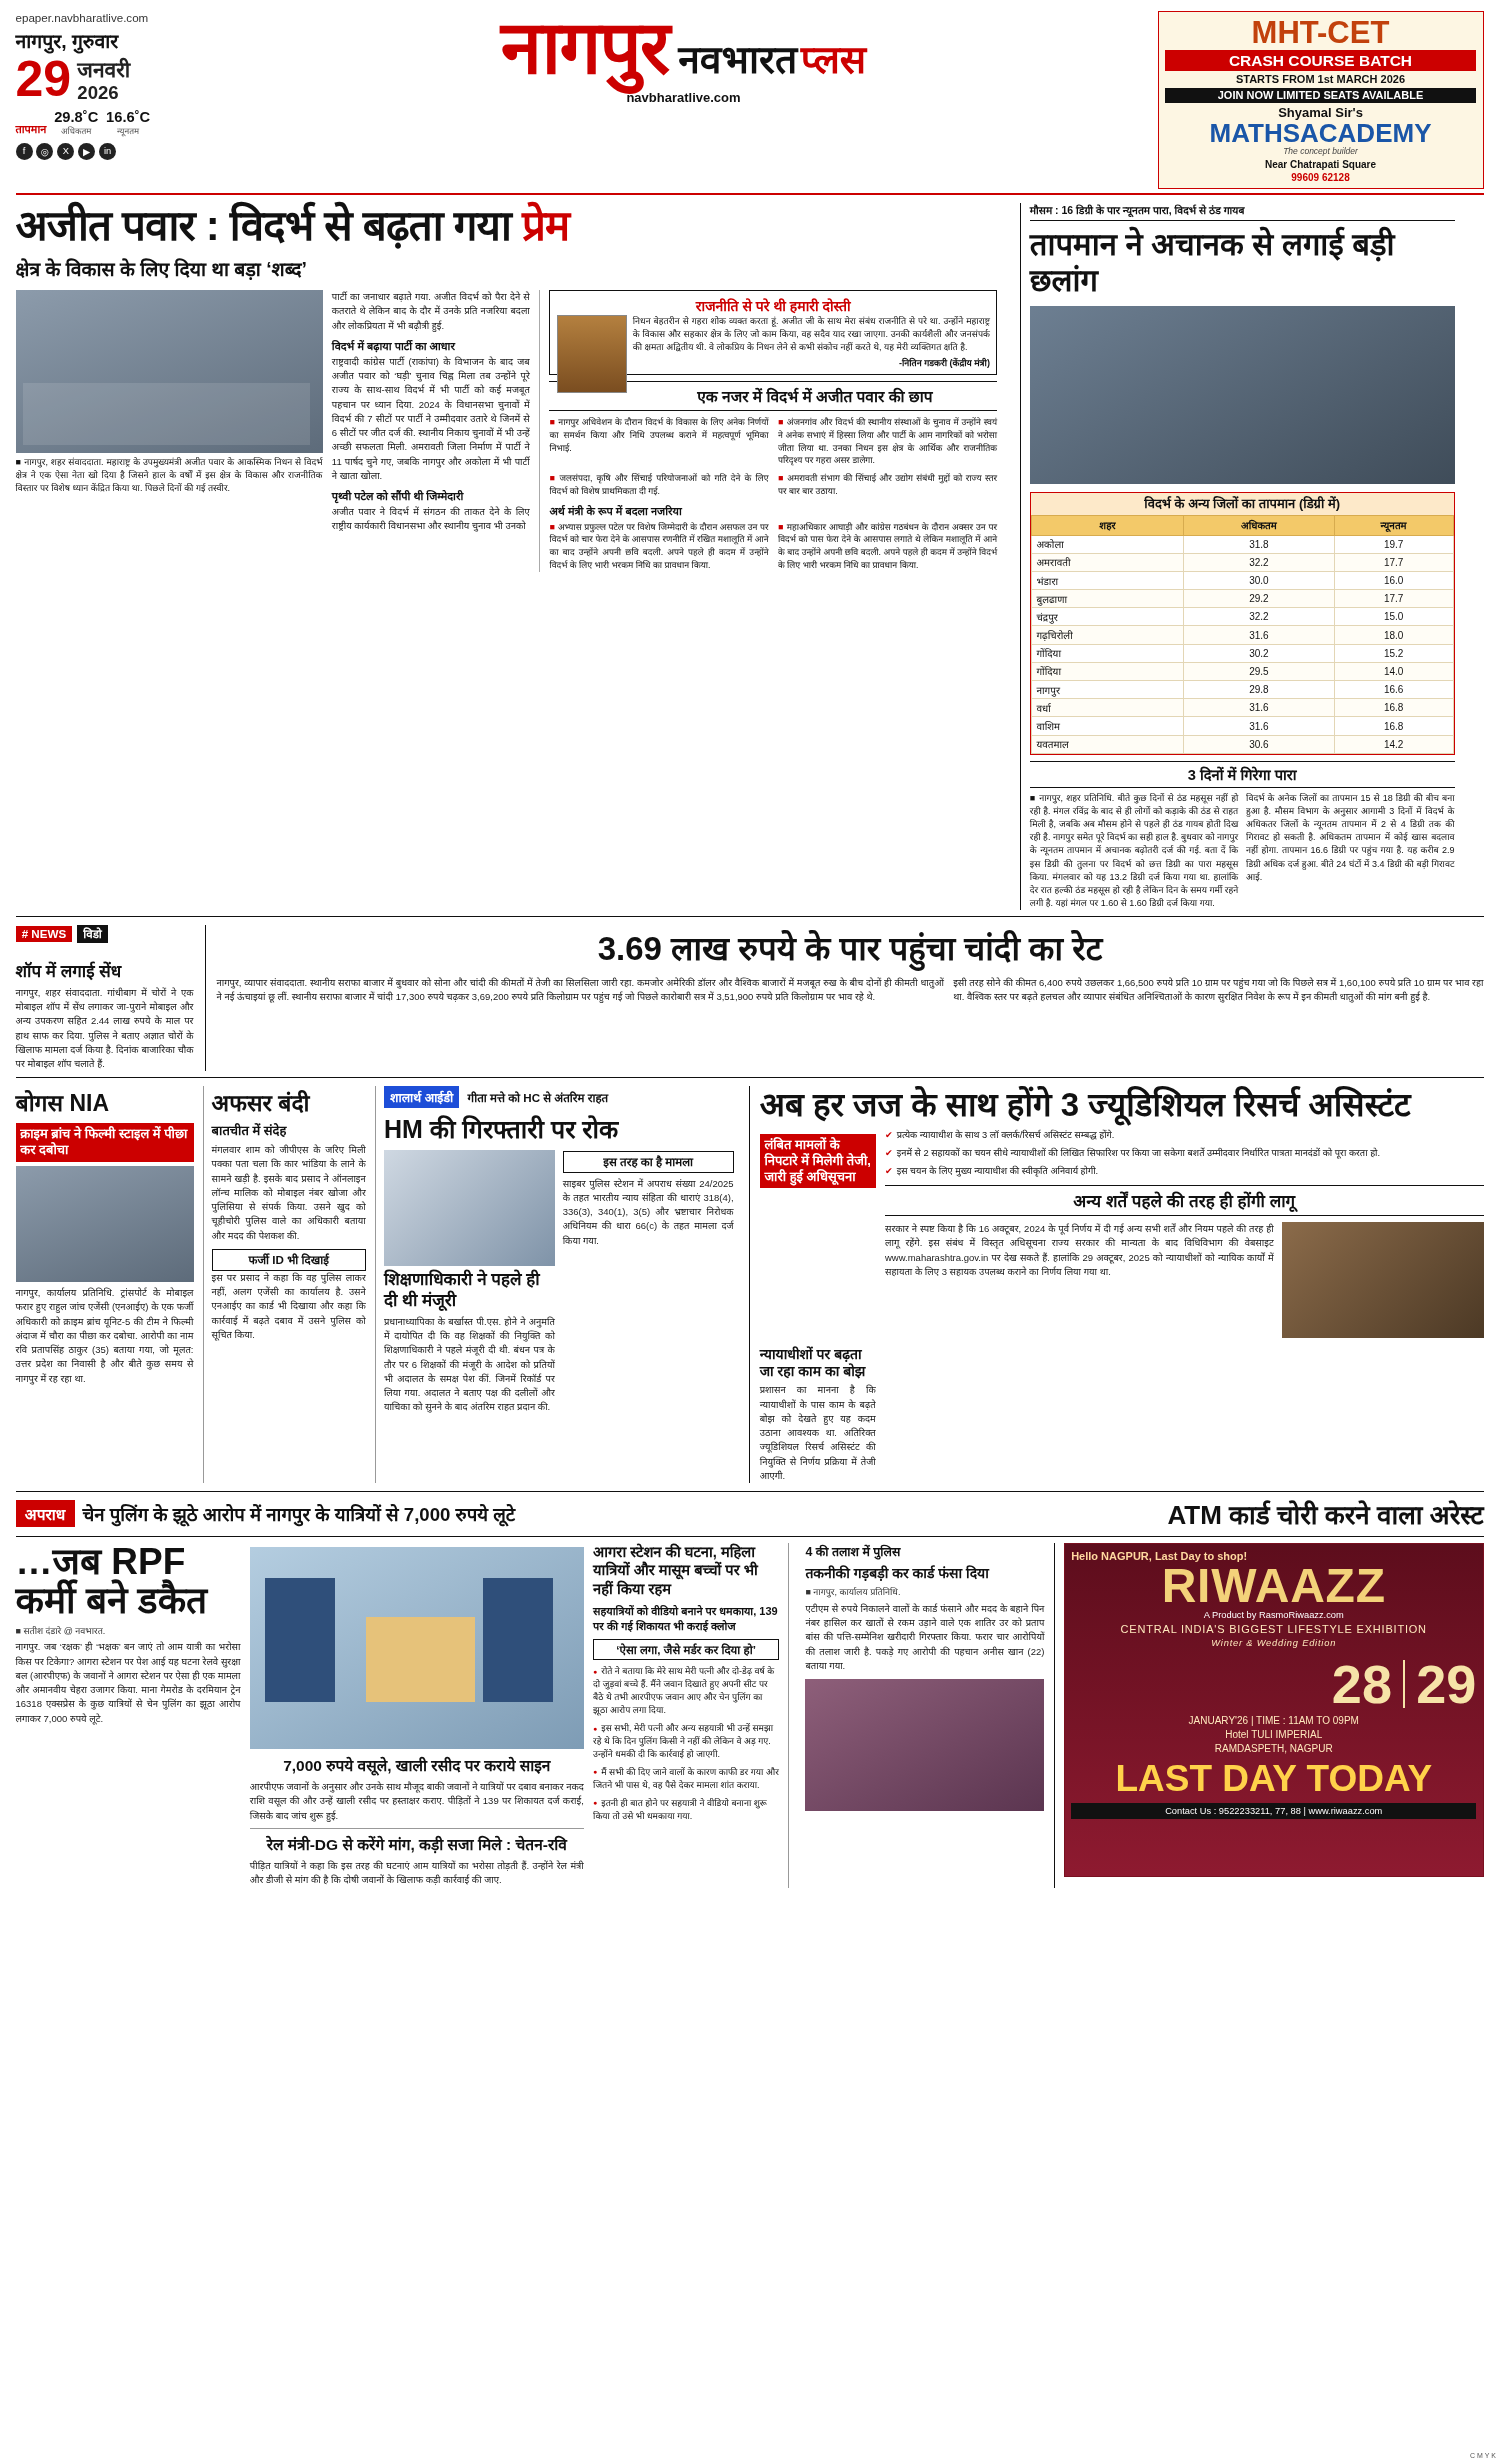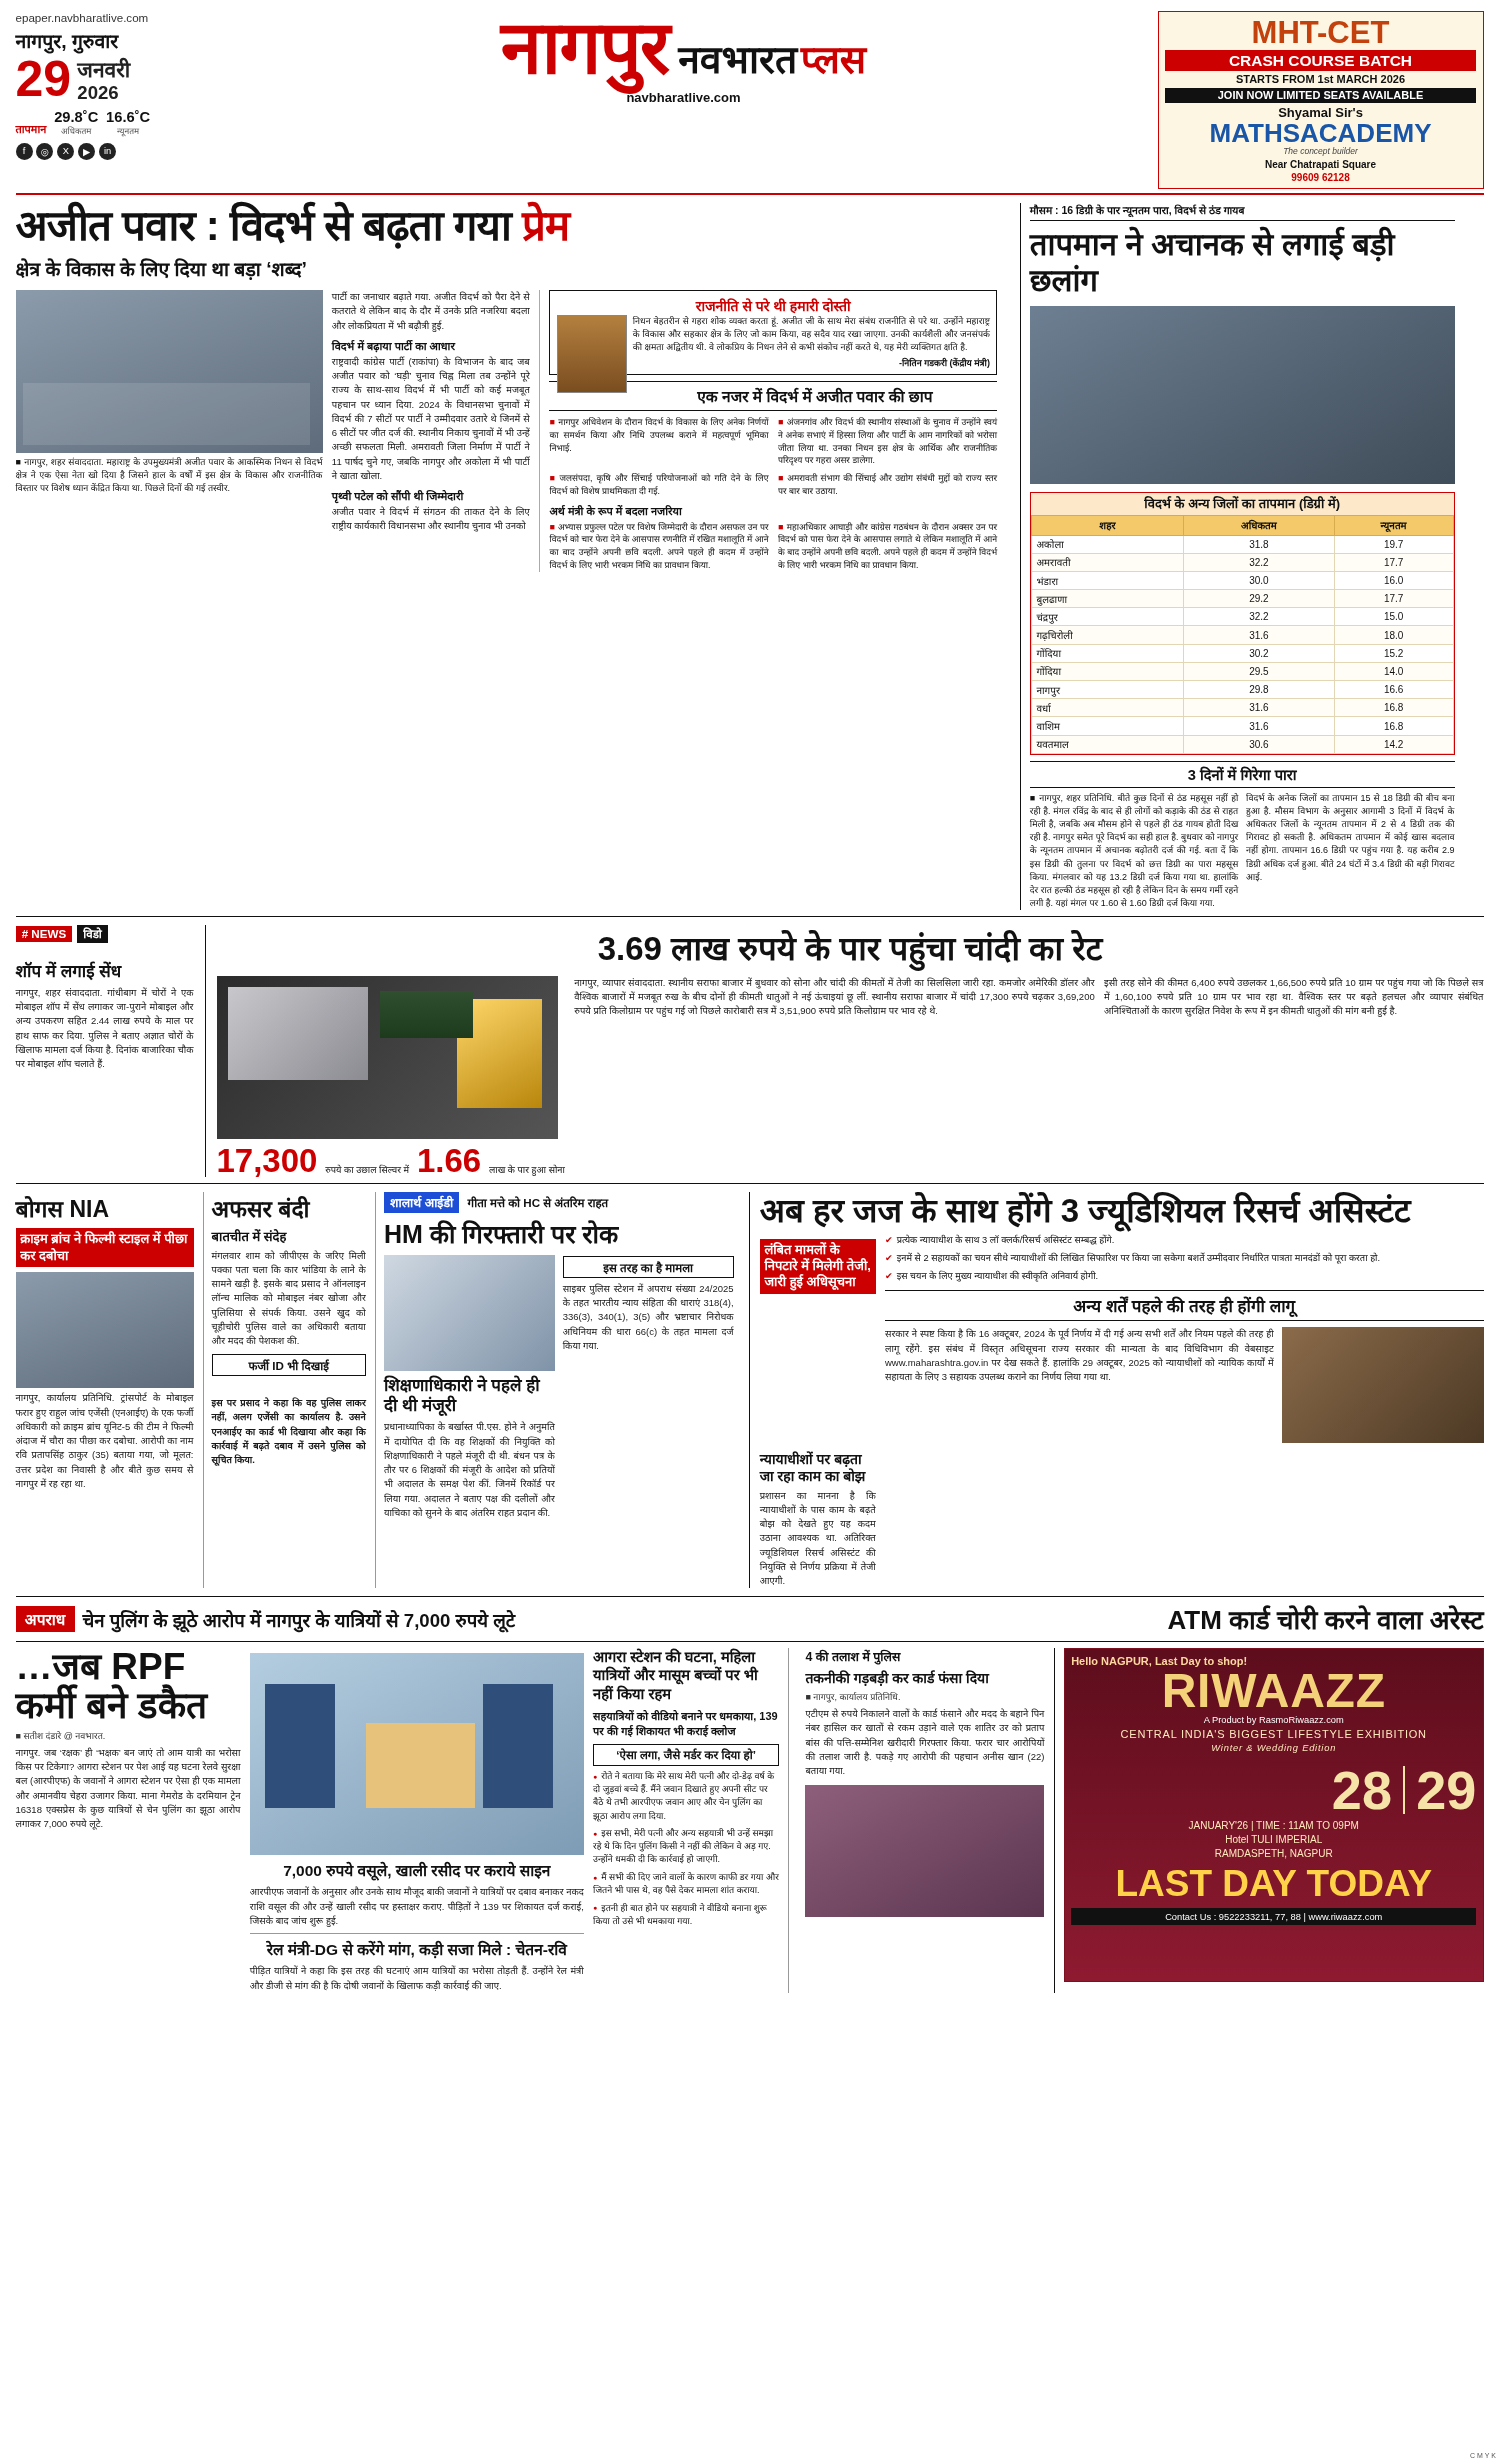--- a/index.html
+++ b/index.html
@@ -359,33 +359,20 @@
         <span class="tag-red"># NEWS</span>
         <span class="tag-black">विडो</span>
       </div>
       <div class="strip-head">शॉप में लगाई सेंध</div>
       <div class="body-text" style="margin-top:3.9px;">नागपुर, शहर संवाददाता. गांधीबाग में चोरों ने एक मोबाइल शॉप में सेंध लगाकर जा-पुराने मोबाइल और अन्य उपकरण सहित 2.44 लाख रुपये के माल पर हाथ साफ कर दिया. पुलिस ने बताए अज्ञात चोरों के खिलाफ मामला दर्ज किया है. दिनांक बाजारिका चौक पर मोबाइल शॉप चलाते हैं.</div>
     </div>
 
     <div class="silver">
       <div class="silver-head">3.69 लाख रुपये के पार पहुंचा चांदी का रेट</div>
       <div class="silver-body">
-        <div>
-          <div class="silver-img">
-            <div style="position:absolute;left:11px;top:11px;width:140px;height:93px;background:linear-gradient(135deg,#c8c8cc,#8b8b92);"></div>
-            <div style="position:absolute;right:15.5px;top:23px;width:85px;height:109px;background:linear-gradient(150deg,#ffd76a,#b8860b);"></div>
-            <div style="position:absolute;left:163px;top:15.5px;width:93px;height:47px;background:linear-gradient(#2f4f2f,#1d3a1d);"></div>
-          </div>
-          <div class="silver-price">
-            <div class="bigred">17,300</div>
-            <div class="smalltxt">रुपये का उछाल सिल्वर में</div>
-            <div class="bigred">1.66</div>
-            <div class="smalltxt">लाख के पार हुआ सोना</div>
-          </div>
-        </div>
         <div class="silver-cols">
           <div class="body-text">नागपुर, व्यापार संवाददाता. स्थानीय सराफा बाजार में बुधवार को सोना और चांदी की कीमतों में तेजी का सिलसिला जारी रहा. कमजोर अमेरिकी डॉलर और वैश्विक बाजारों में मजबूत रुख के बीच दोनों ही कीमती धातुओं ने नई ऊंचाइयां छू लीं. स्थानीय सराफा बाजार में चांदी 17,300 रुपये चढ़कर 3,69,200 रुपये प्रति किलोग्राम पर पहुंच गई जो पिछले कारोबारी सत्र में 3,51,900 रुपये प्रति किलोग्राम पर भाव रहे थे.</div>
           <div class="body-text">इसी तरह सोने की कीमत 6,400 रुपये उछलकर 1,66,500 रुपये प्रति 10 ग्राम पर पहुंच गया जो कि पिछले सत्र में 1,60,100 रुपये प्रति 10 ग्राम पर भाव रहा था. वैश्विक स्तर पर बढ़ते हलचल और व्यापार संबंधित अनिश्चिताओं के कारण सुरक्षित निवेश के रूप में इन कीमती धातुओं की मांग बनी हुई है.</div>
         </div>
       </div>
     </div>
   </div>
 
   <div class="rule"></div>
 
@@ -395,21 +382,21 @@
       <div class="m-red-band">क्राइम ब्रांच ने फिल्मी स्टाइल में पीछा कर दबोचा</div>
       <div class="photo" style="height:116px;margin-top:4.7px;"></div>
       <div class="body-text" style="margin-top:3.9px;">नागपुर, कार्यालय प्रतिनिधि. ट्रांसपोर्ट के मोबाइल फरार हुए राहुल जांच एजेंसी (एनआईए) के एक फर्जी अधिकारी को क्राइम ब्रांच यूनिट-5 की टीम ने फिल्मी अंदाज में चौरा का पीछा कर दबोचा. आरोपी का नाम रवि प्रतापसिंह ठाकुर (35) बताया गया, जो मूलत: उत्तर प्रदेश का निवासी है और बीते कुछ समय से नागपुर में रह रहा था.</div>
     </div>
 
     <div class="m2">
       <div class="m-head">अफसर बंदी</div>
       <div class="hl" style="font-size:13px;margin-top:3.1px;">बातचीत में संदेह</div>
       <div class="body-text" style="margin-top:3.9px;">मंगलवार शाम को जीपीएस के जरिए मिली पक्का पता चला कि कार भांडिया के लाने के सामने खड़ी है. इसके बाद प्रसाद ने ऑनलाइन लॉन्च मालिक को मोबाइल नंबर खोजा और पुलिसिया से संपर्क किया. उसने खुद को चूहीचोरी पुलिस वाले का अधिकारी बताया और मदद की पेशकश की.</div>
       <div class="boxhead">फर्जी ID भी दिखाई</div>
-      <div class="body-text" style="margin-top:20px;font-weight:bold;">इस पर प्रसाद ने कहा कि वह पुलिस लाकर नहीं, अलग एजेंसी का कार्यालय है. उसने एनआईए का कार्ड भी दिखाया और कहा कि कार्रवाई में बढ़ते दबाव में उसने पुलिस को सूचित किया.</div>
+      <div class="body-text" style="margin-top:0;">इस पर प्रसाद ने कहा कि वह पुलिस लाकर नहीं, अलग एजेंसी का कार्यालय है. उसने एनआईए का कार्ड भी दिखाया और कहा कि कार्रवाई में बढ़ते दबाव में उसने पुलिस को सूचित किया.</div>
     </div>
 
     <div class="m3">
       <div>
         <span class="green-band">शालार्थ आईडी</span>
         <span class="hl" style="font-size:11.6px;margin-left:4.7px;">गीता मत्ते को HC से अंतरिम राहत</span>
       </div>
       <div class="hm-head">HM की गिरफ्तारी पर रोक</div>
       <div style="display:flex;gap:7.8px;">
         <div style="width:48%;">

